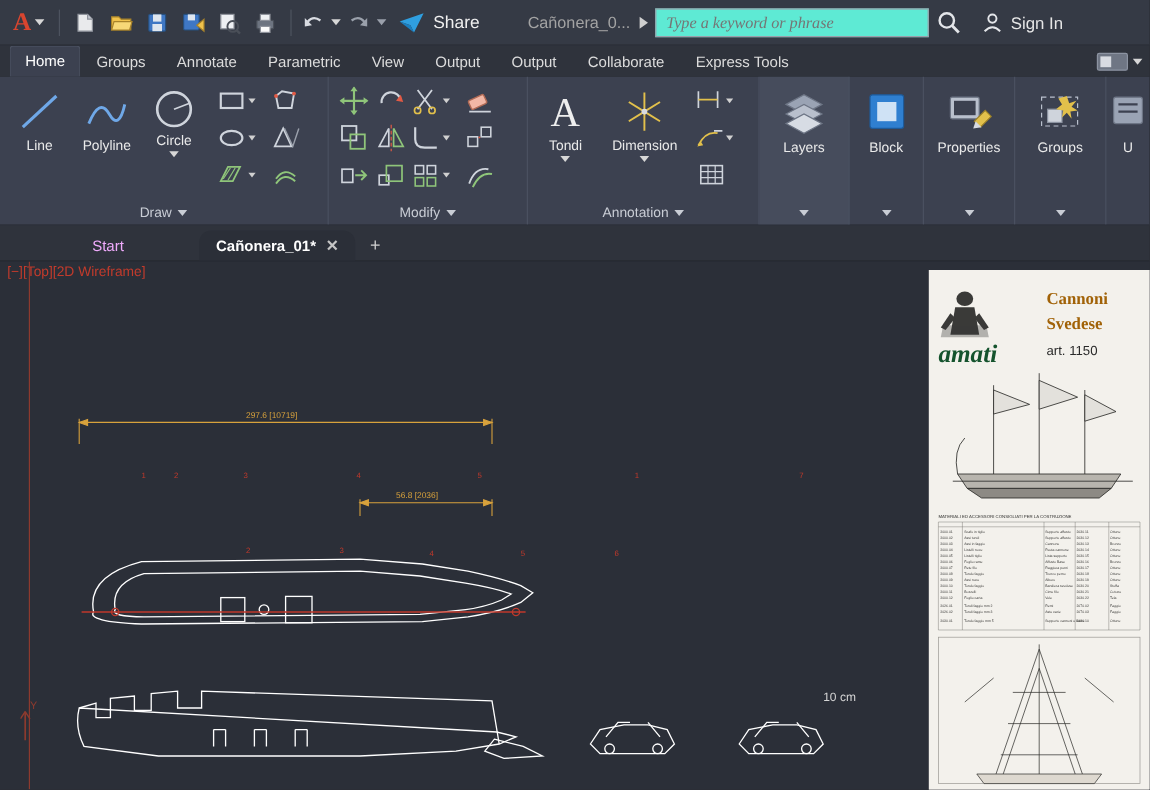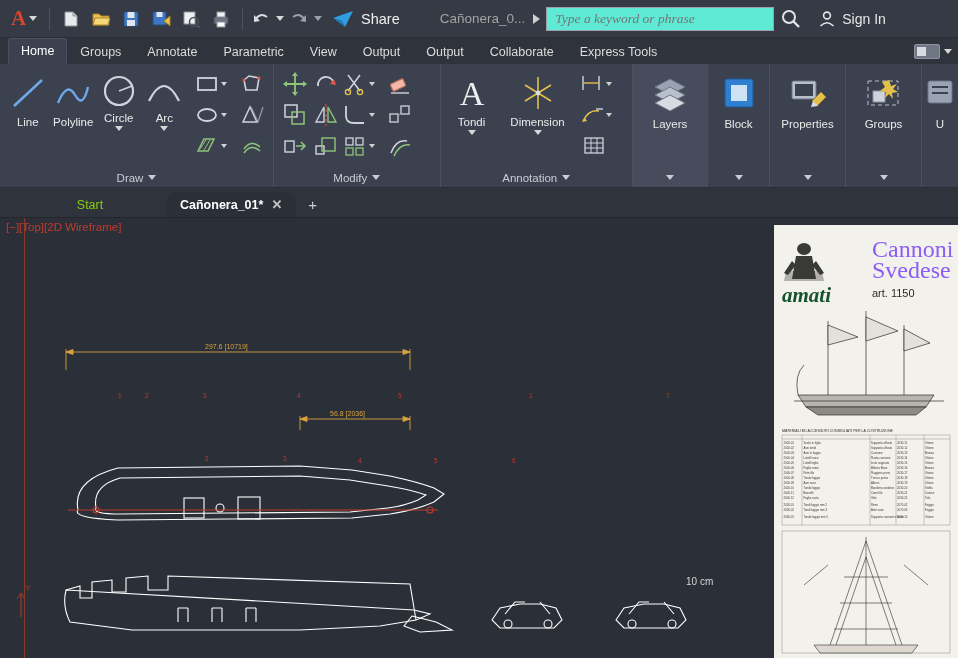--- a/index.html
+++ b/index.html
@@ -206,21 +206,21 @@
     align-items: flex-end;
     padding-left: 14px;
     font-size: 12.5px;
     border-bottom: 1px solid #23262d;
   }
   .dtab {
     height: 25px;
     display: flex; align-items: center;
     gap: 8px;
     padding: 0 14px;
-    color: #84cc16;
+    color: #f0abfc;
     border-top-left-radius: 10px;
     border-top-right-radius: 10px;
   }
   .dtab.active {
     background: #2b2f38;
     color: #ffffff;
     font-weight: bold;
   }
   .dtab-close { font-size: 13px; color: #c5c5c5; }
   .dtab-add { padding: 0 12px; font-size: 15px; color: #cfcfcf; height: 25px; display: flex; align-items: center; }
@@ -255,23 +255,23 @@
     position: absolute;
     left: 774px; top: 225px;
     width: 184px; height: 433px;
     background: #f3f1ec;
     overflow: hidden;
   }
   .pi-title {
     position: absolute;
     left: 98px; top: 14px;
     font-family: "Liberation Serif", serif;
-    font-size: 24px;
-    font-weight: normal;
-    color: #8b5cf6;
+    font-size: 14px;
+    font-weight: bold;
+    color: #a16207;
     line-height: 21px;
   }
   .pi-amati {
     position: absolute;
     left: 8px; top: 58px;
     font-family: "Liberation Serif", serif;
     font-size: 21px;
     font-style: italic;
     font-weight: bold;
     color: #14532d;
@@ -432,27 +432,20 @@
           <path d="M5 30 Q14 8 22 22 T35 14" fill="none" stroke="#6fa8e8" stroke-width="2.4"></path>
         </svg>
         <span class="big-label">Polyline</span>
       </div>
       <div class="big-btn">
         <svg width="40" height="36" viewBox="0 0 40 36">
           <circle cx="20" cy="18" r="14" fill="none" stroke="#cfd4dc" stroke-width="2.2"></circle>
           <line x1="20" y1="18" x2="33" y2="13" stroke="#cfd4dc" stroke-width="1.4"></line>
         </svg>
         <span class="big-label">Circle</span>
-        <span class="caret-dn" style="margin-top:2px"></span>
-      </div>
-      <div class="big-btn">
-        <svg width="40" height="36" viewBox="0 0 40 36">
-          <path d="M5 28 Q20 -2 35 28" fill="none" stroke="#cfd4dc" stroke-width="2.2"></path>
-        </svg>
-        <span class="big-label">Arc</span>
         <span class="caret-dn" style="margin-top:2px"></span>
       </div>
 
       <div class="icon-grid" style="margin-left:6px">
         <div class="sm-btn-wide">
           <svg width="26" height="22" viewBox="0 0 26 22">
             <rect x="4" y="5" width="18" height="12" fill="none" stroke="#cfd4dc" stroke-width="1.8"></rect>
           </svg>
           <span class="split-caret"></span>
         </div>

